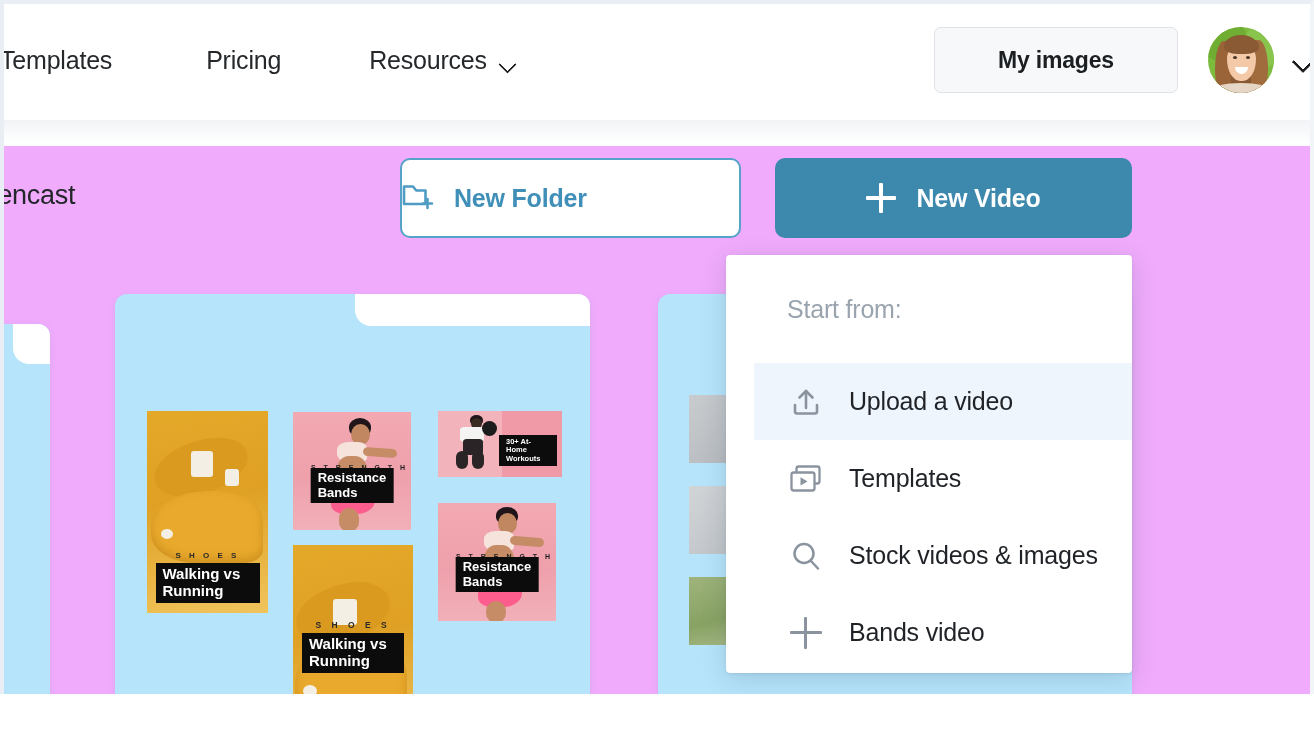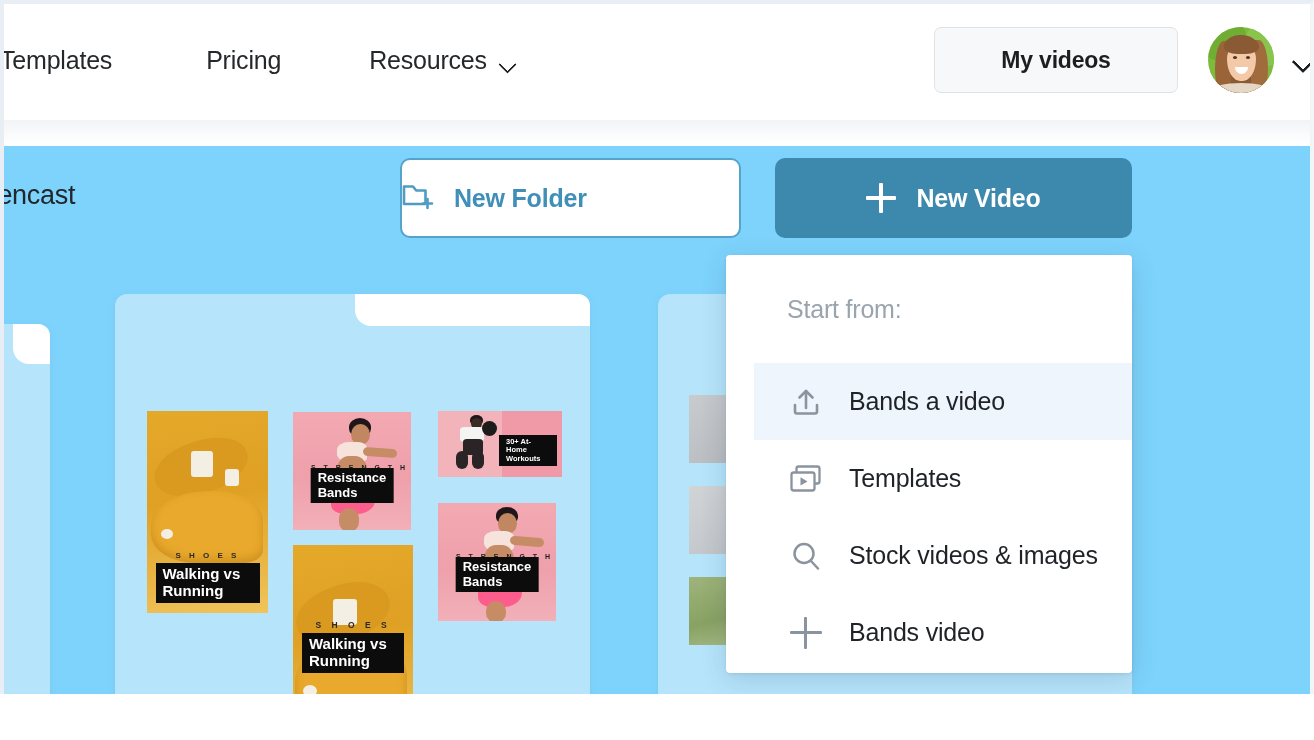--- a/index.html
+++ b/index.html
@@ -9,21 +9,21 @@
     height: 740px;
     overflow: hidden;
     background: #ffffff;
     font-family: "Liberation Sans", sans-serif;
   }
 
   #app {
     position: relative;
     width: 1314px;
     height: 694px;
-    background: #7dd3fc;
+    background: #f0abfc;
     overflow: hidden;
   }
 
   
   .page-frame {
     position: absolute;
     inset: 0;
     border-left: 4px solid #e8eef3;
     border-top: 4px solid #e8eef3;
     border-right: 4px solid #f2f5f8;
@@ -464,21 +464,21 @@
         <span>Pricing</span>
       </div>
       <div class="nav-item resources">
         <span>Resources</span>
         <span class="chev"></span>
       </div>
     </div>
 
     <div class="header-right">
       <div class="my-videos-btn">
-        <span>My videos</span>
+        <span>My images</span>
       </div>
       <div class="avatar-wrap">
         <div class="avatar">
           <div class="bg-leaf-1"></div>
             <div class="bg-leaf-2"></div>
             <div class="bg-leaf-3"></div>
           <div class="hair-back"></div>
           <div class="hair-left"></div>
           <div class="hair-right"></div>
           <div class="face"></div>
@@ -597,21 +597,21 @@
     <div class="dd-header">Start from:</div>
 
     <div class="dd-item active">
       <span class="dd-icon">
         <svg width="36" height="36" viewBox="0 0 36 36" fill="none" aria-hidden="true">
           <path d="M18 24V7" stroke="#8b949e" stroke-width="2.6" stroke-linecap="round"></path>
           <path d="M11.5 13.5L18 7l6.5 6.5" stroke="#8b949e" stroke-width="2.6" stroke-linecap="round" stroke-linejoin="round"></path>
           <path d="M7 21v6.5a2 2 0 002 2h18a2 2 0 002-2V21" stroke="#8b949e" stroke-width="2.6" stroke-linecap="round" stroke-linejoin="round"></path>
         </svg>
       </span>
-      <span class="dd-label">Bands a video</span>
+      <span class="dd-label">Upload a video</span>
     </div>
 
     <div class="dd-item">
       <span class="dd-icon">
         <svg width="36" height="34" viewBox="0 0 36 34" fill="none" aria-hidden="true">
           <rect x="8.5" y="4.5" width="23" height="17" rx="2.2" stroke="#8b949e" stroke-width="2.3"></rect>
           <rect x="3.5" y="10.5" width="23" height="18" rx="2.2" fill="#ffffff" stroke="#8b949e" stroke-width="2.3"></rect>
           <path d="M12.5 15.2l7 4.2-7 4.2v-8.4z" fill="#8b949e"></path>
         </svg>
       </span>

